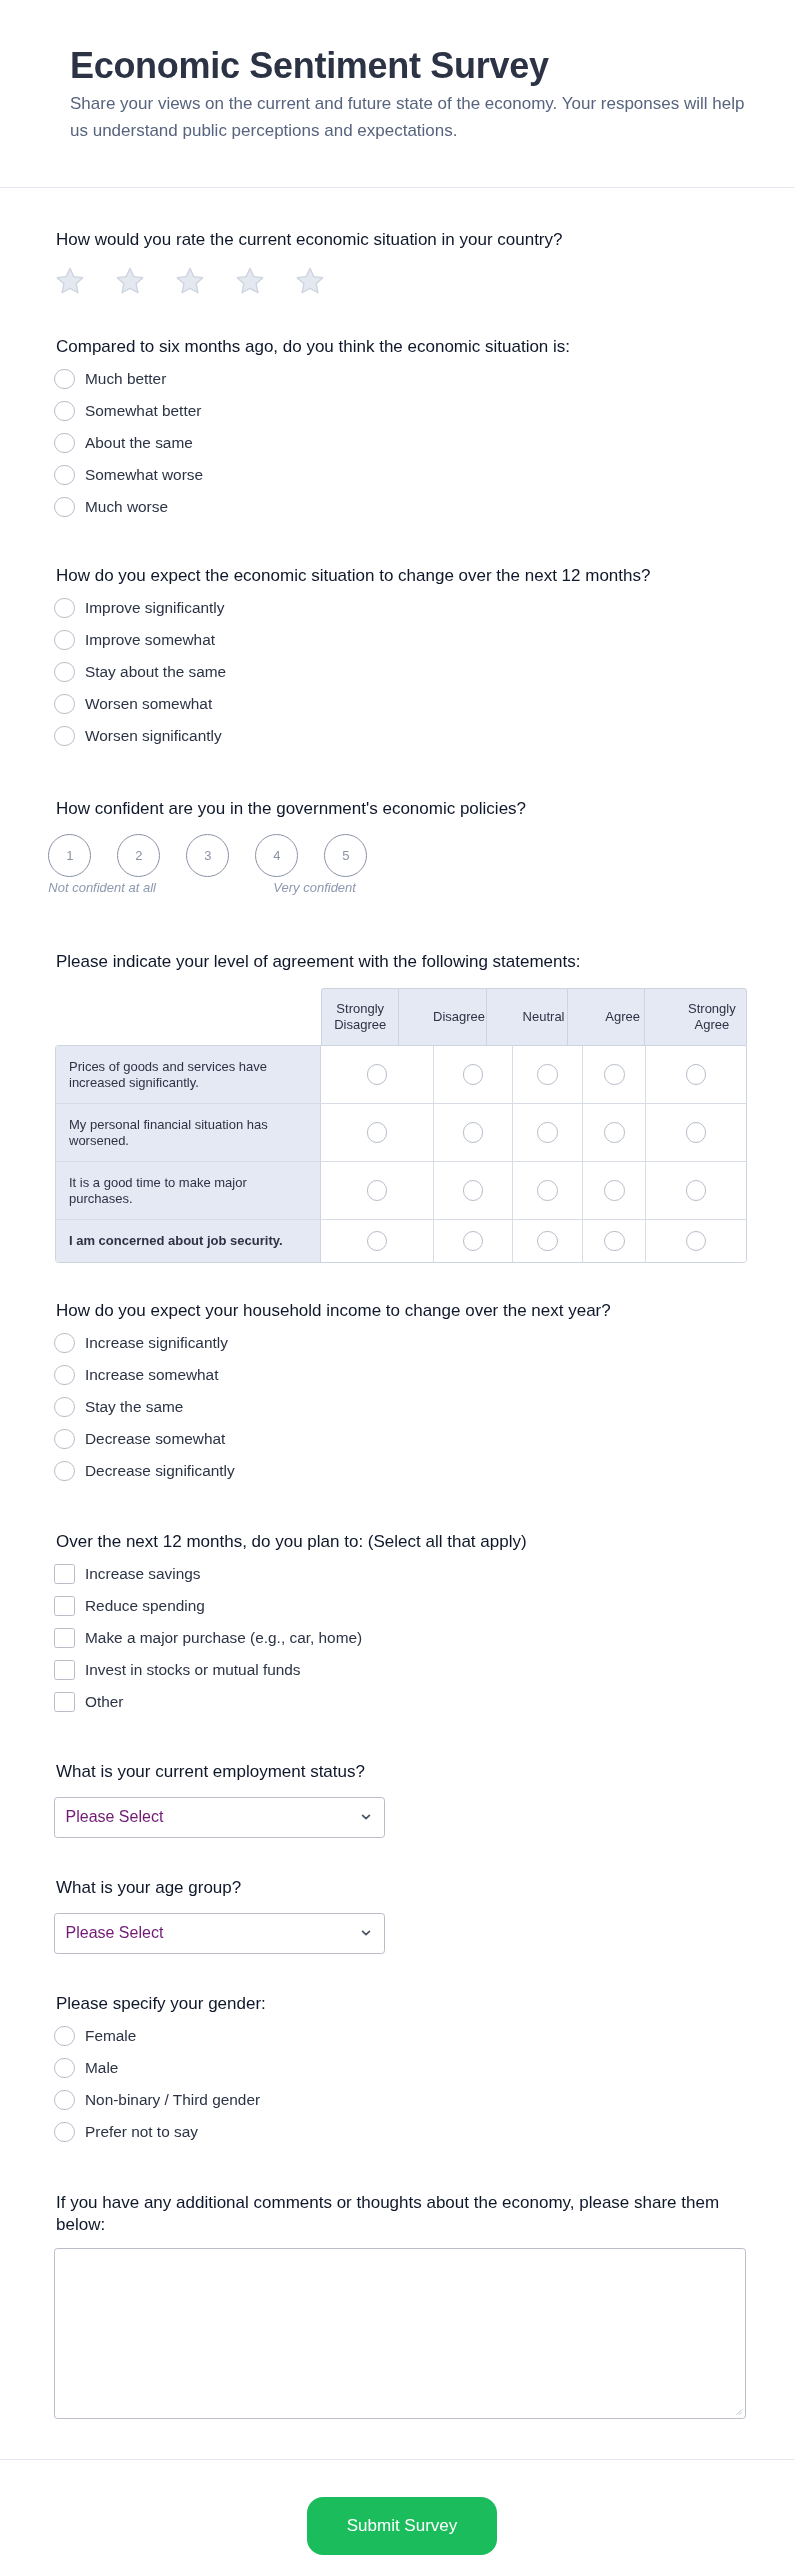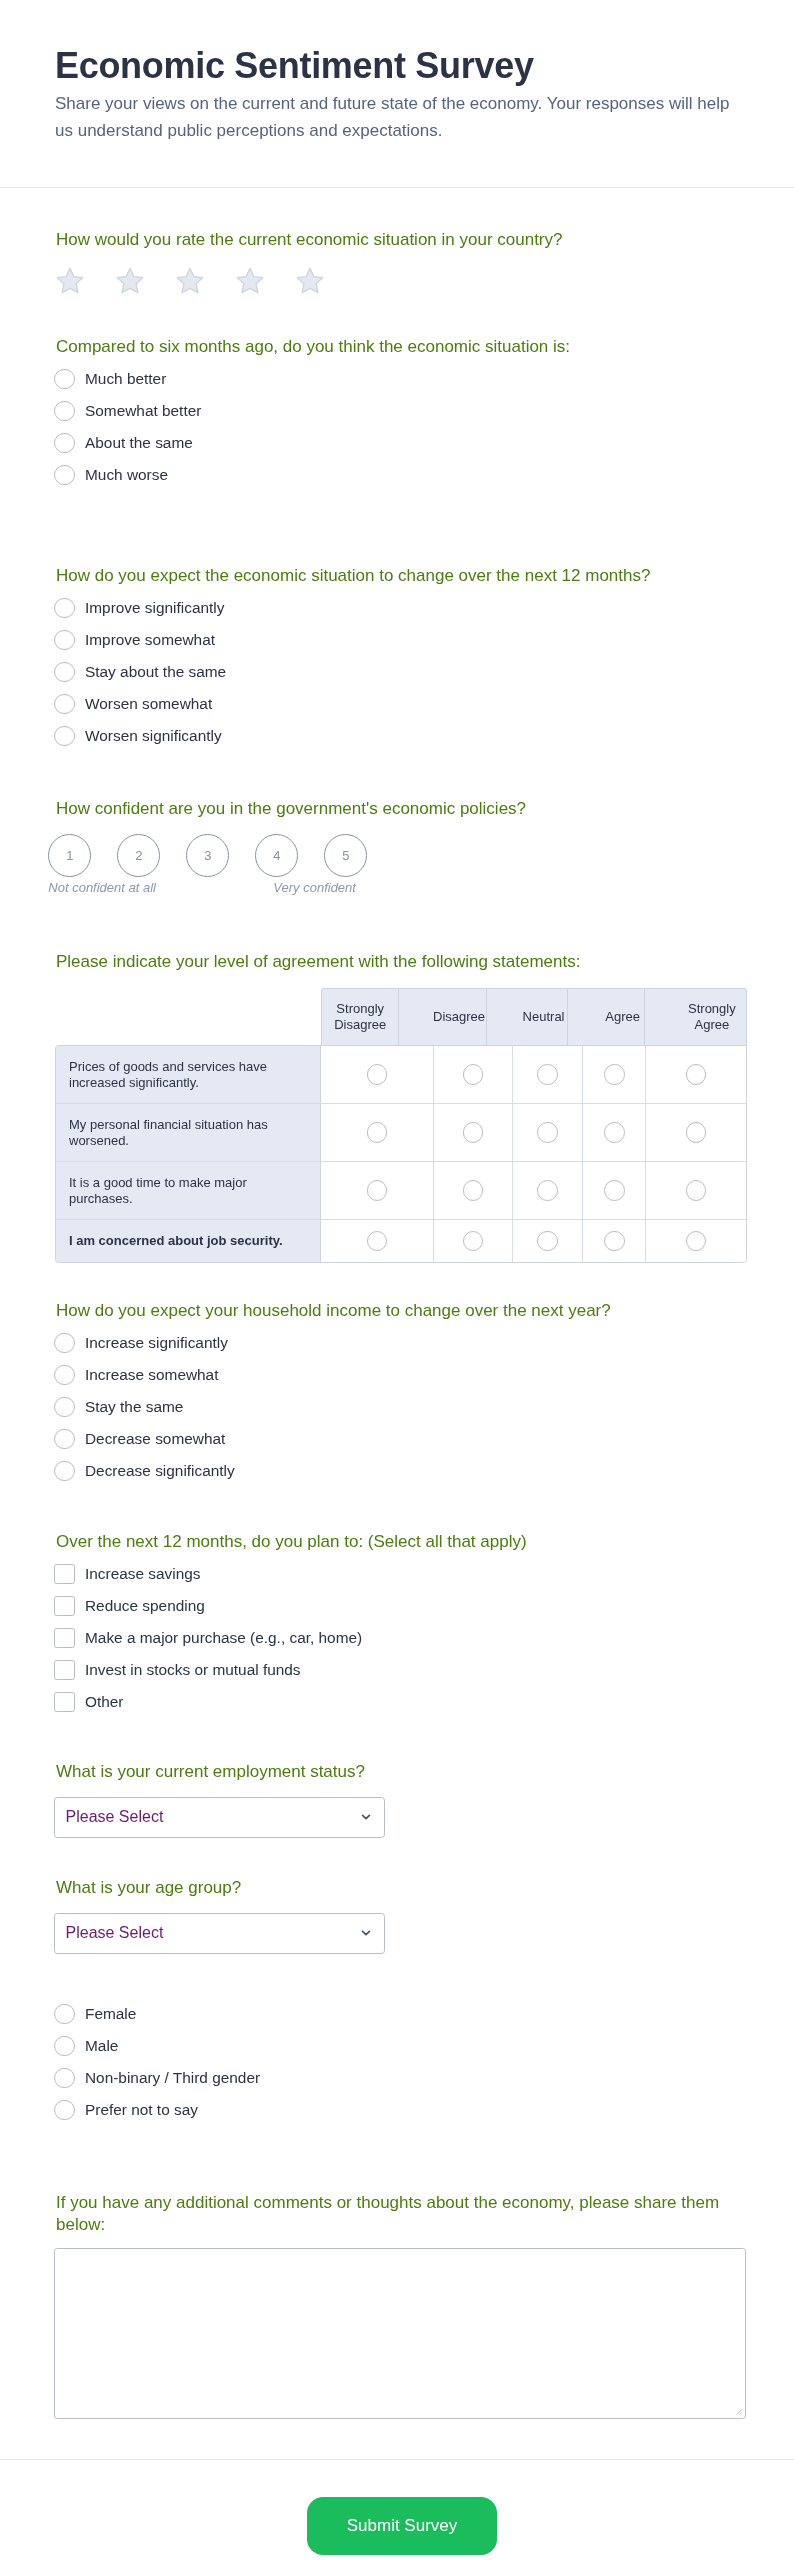--- a/index.html
+++ b/index.html
@@ -7,40 +7,40 @@
   body {
     font-family: "Liberation Sans", "DejaVu Sans", sans-serif;
     color: #2c3345;
     height: 2576px;
     position: relative;
     overflow: hidden;
   }
   .header {
     height: 188px;
     border-bottom: 1.7px solid #e3e5ef;
-    padding: 44px 55px 0 55px;
+    padding: 44px 55px 0 70px;
   }
   .title {
     font-size: 36px;
     font-weight: 700;
     color: #2c3345;
     line-height: 43px;
     letter-spacing: -0.3px;
   }
   .subtitle {
     margin-top: 3.4px;
     font-size: 17px;
     color: #57647e;
     line-height: 27px;
     width: 675px;
   }
   .q { position: absolute; left: 56px; right: 48px; }
   .q-label {
     font-size: 17px;
-    color: #4d7c0f;
+    color: #0f172a;
     line-height: 22px;
   }
   .stars { display: flex; gap: 26px; margin-top: 13.7px; margin-left: -2.6px; }
   .star { width: 34px; height: 32px; cursor: pointer; }
   .options { margin-top: 10.2px; }
   .opt {
     display: flex; align-items: center;
     height: 32px;
     cursor: pointer;
   }
@@ -215,20 +215,24 @@
     <label class="opt">
         <span class="radio"></span>
         <span class="opt-label">Somewhat better</span>
       </label>
     <label class="opt">
         <span class="radio"></span>
         <span class="opt-label">About the same</span>
       </label>
     <label class="opt">
         <span class="radio"></span>
+        <span class="opt-label">Somewhat worse</span>
+      </label>
+    <label class="opt">
+        <span class="radio"></span>
         <span class="opt-label">Much worse</span>
       </label>
   </div>
 </section>
 
 <section class="q" style="top:565px">
   <div class="q-label">How do you expect the economic situation to change over the next 12 months?</div>
   <div class="options" style="margin-top:5.1px">
     <label class="opt">
         <span class="radio"></span>
@@ -422,20 +426,21 @@
   <div class="q-label">What is your age group?</div>
   <div class="select">
     <span class="select-ph">Please Select</span>
     <svg class="chev" viewBox="0 0 14 14">
         <path d="M3 5l4 4 4-4" fill="none" stroke="#4a5568" stroke-width="2" stroke-linecap="round" stroke-linejoin="round"></path>
       </svg>
   </div>
 </section>
 
 <section class="q" style="top:1993px">
+  <div class="q-label">Please specify your gender:</div>
   <div class="options" style="margin-top:5.1px">
     <label class="opt">
         <span class="radio"></span>
         <span class="opt-label">Female</span>
       </label>
     <label class="opt">
         <span class="radio"></span>
         <span class="opt-label">Male</span>
       </label>
     <label class="opt">

